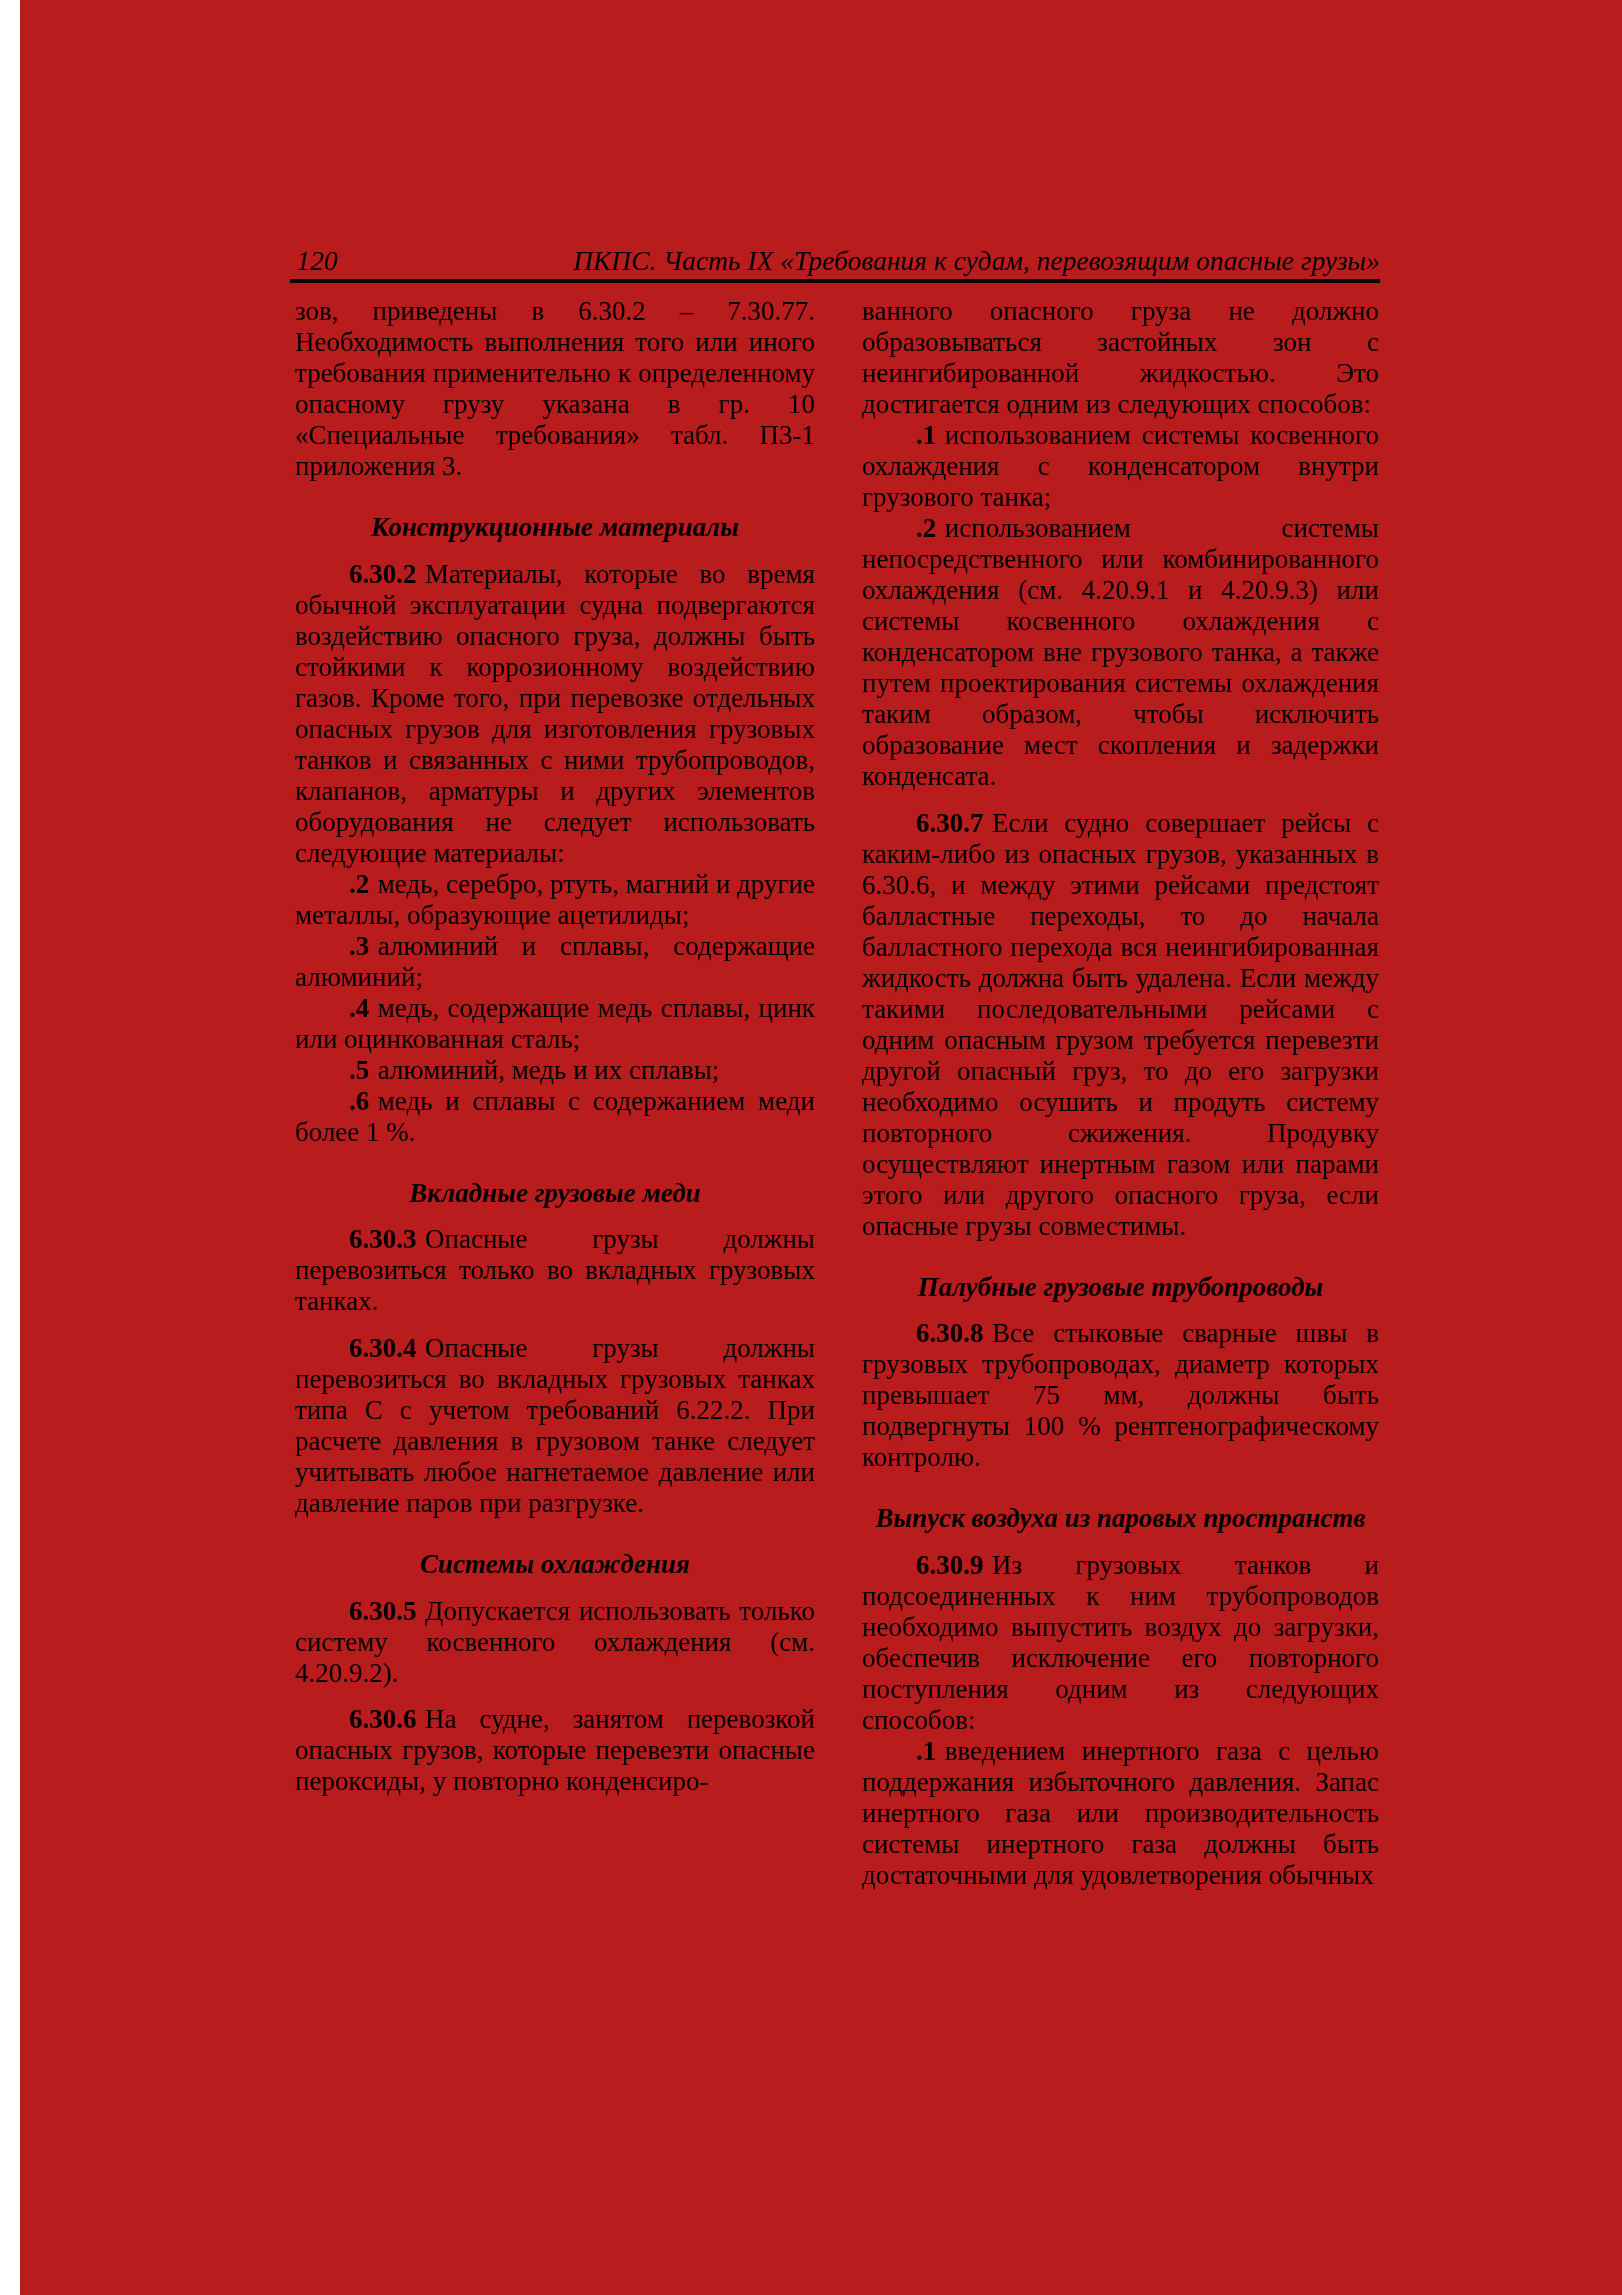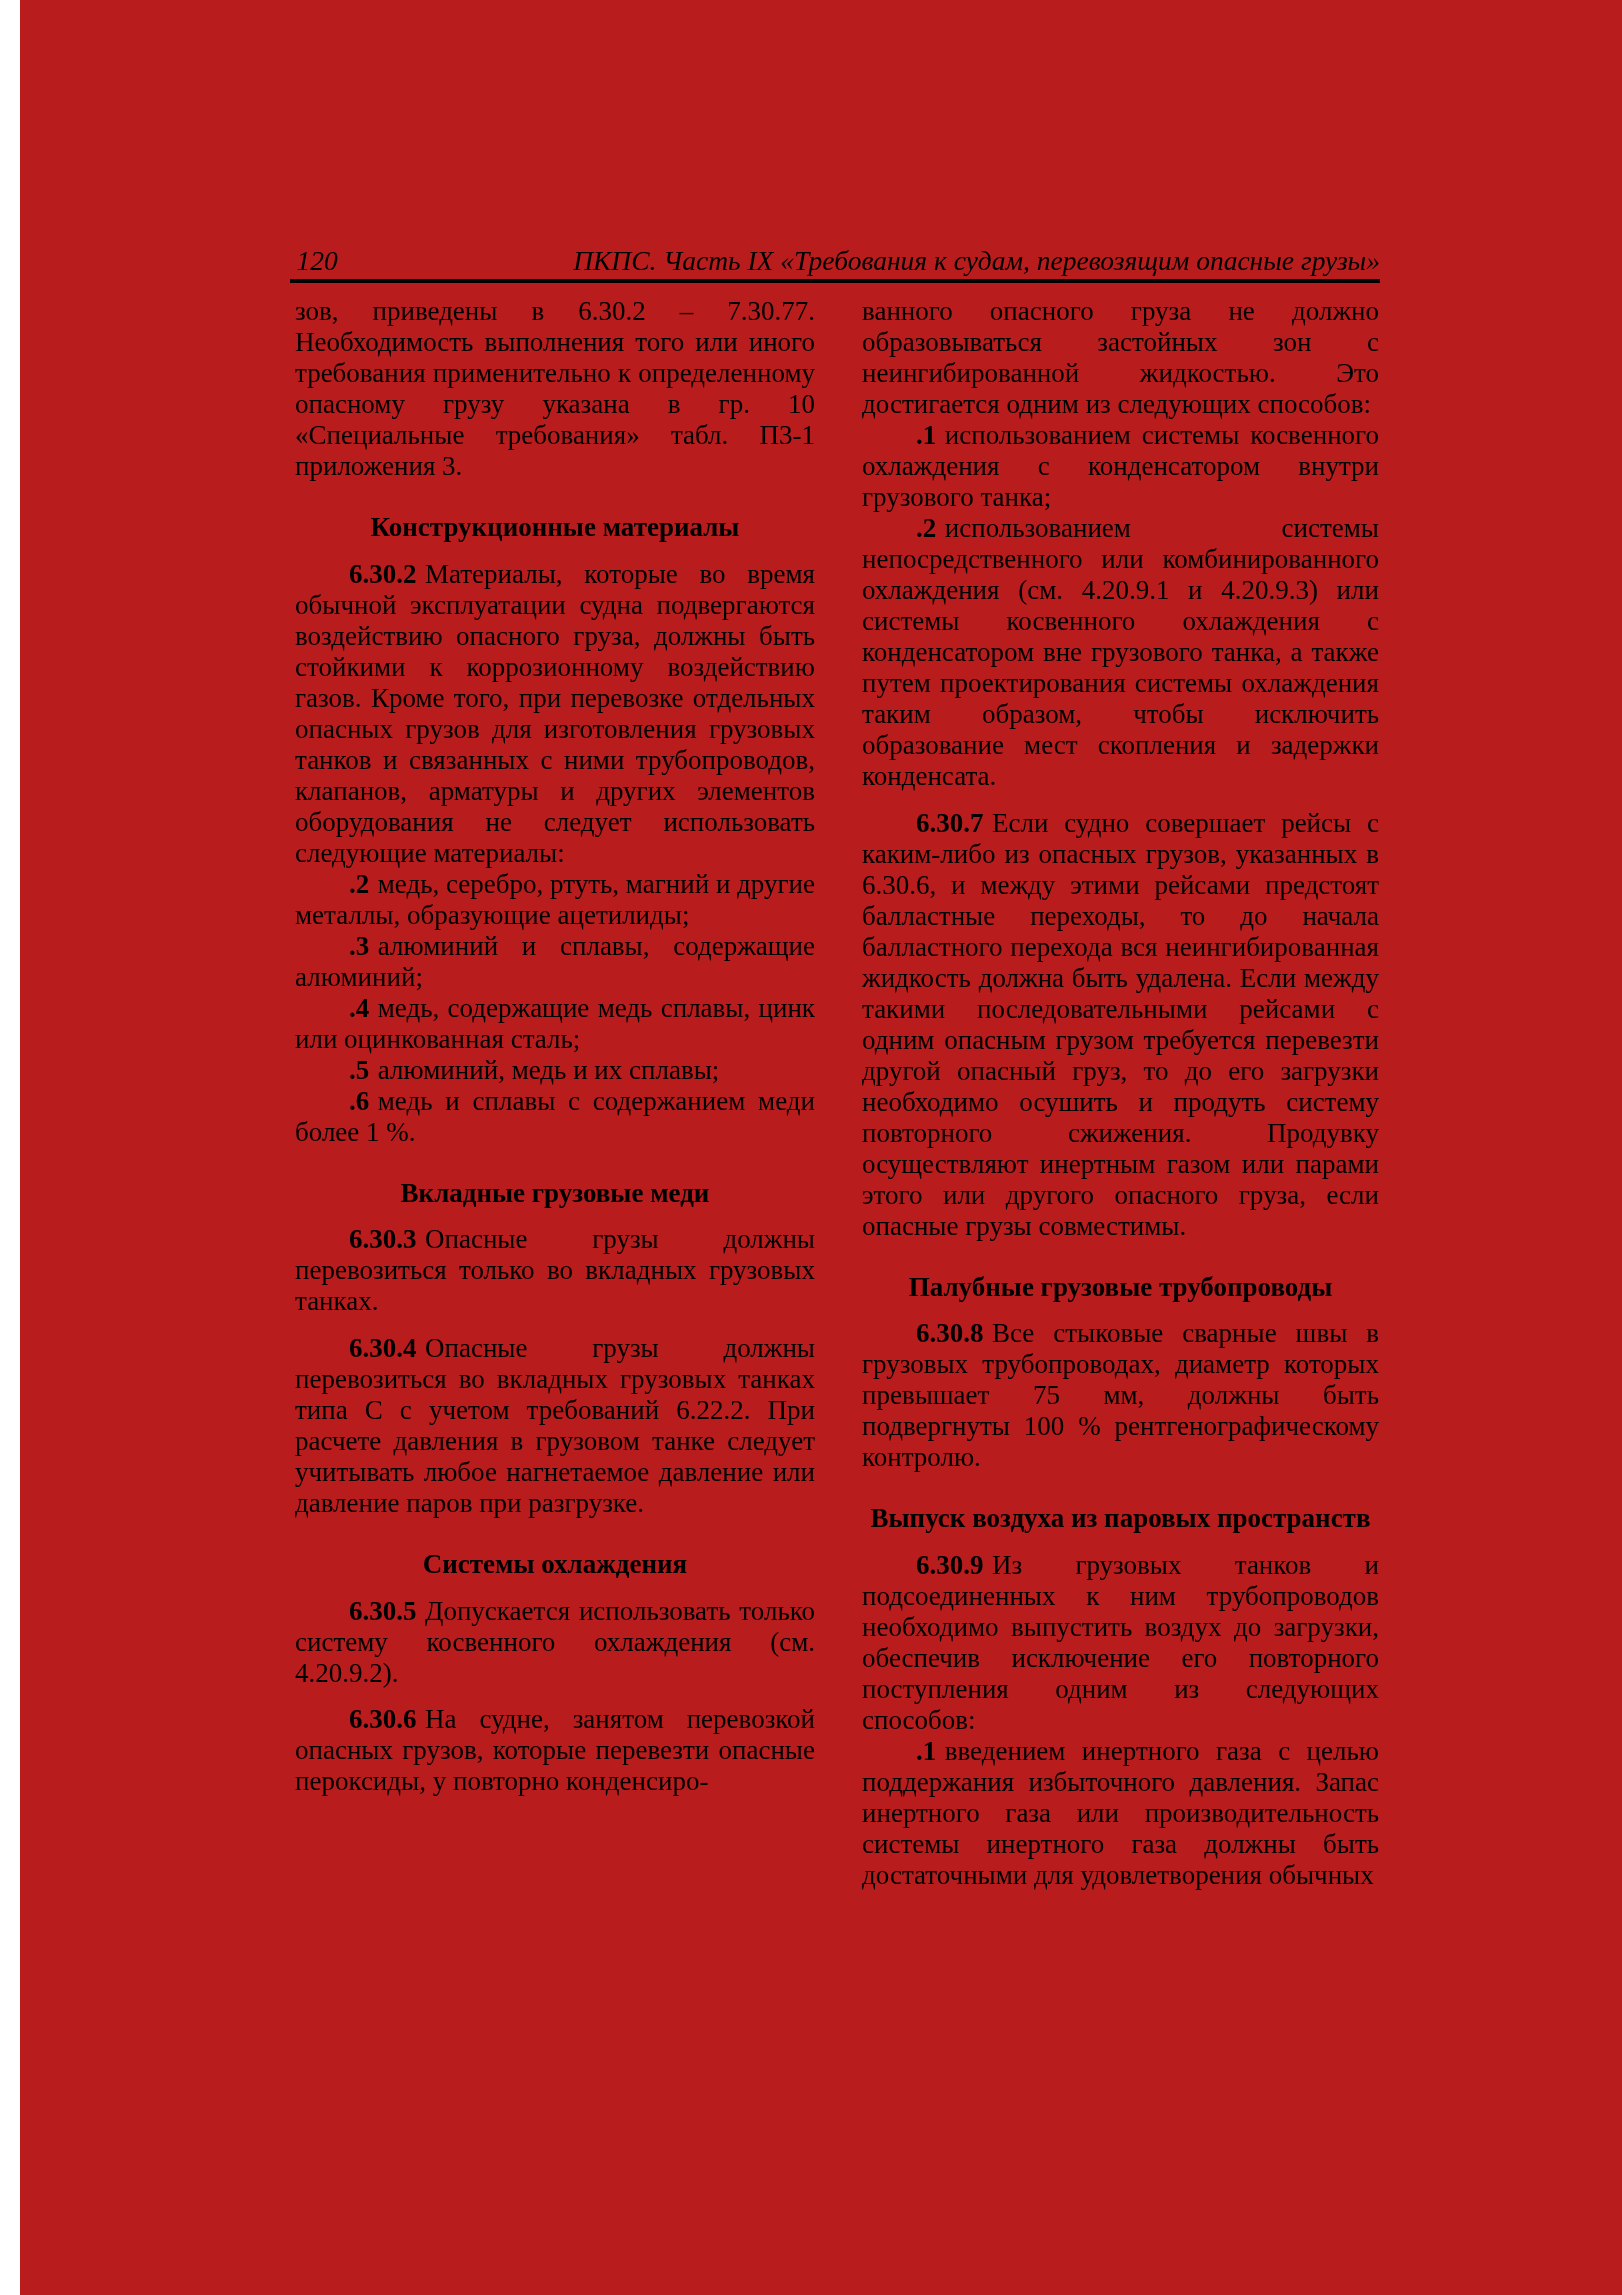--- a/index.html
+++ b/index.html
@@ -49,20 +49,21 @@
   .col p { margin: 0; text-indent: 54px; }
   .col p.cont { text-indent: 0; }
   .col p.para { margin-top: 15.7px; }
   .col h3.heading {
     font-size: 27px;
     line-height: 31px;
     font-weight: bold;
     text-align: center;
     text-indent: 0;
     margin: 30px 0 6.5px 0;
+    font-style: italic;
   }
   .col > :first-child { margin-top: 0; }
   .num { font-weight: bold; margin-right: 8.5px; }
 </style>
 </head>
 <body>
 
 <div class="page">
   <div class="header">
     <span class="pagenum">120</span>

